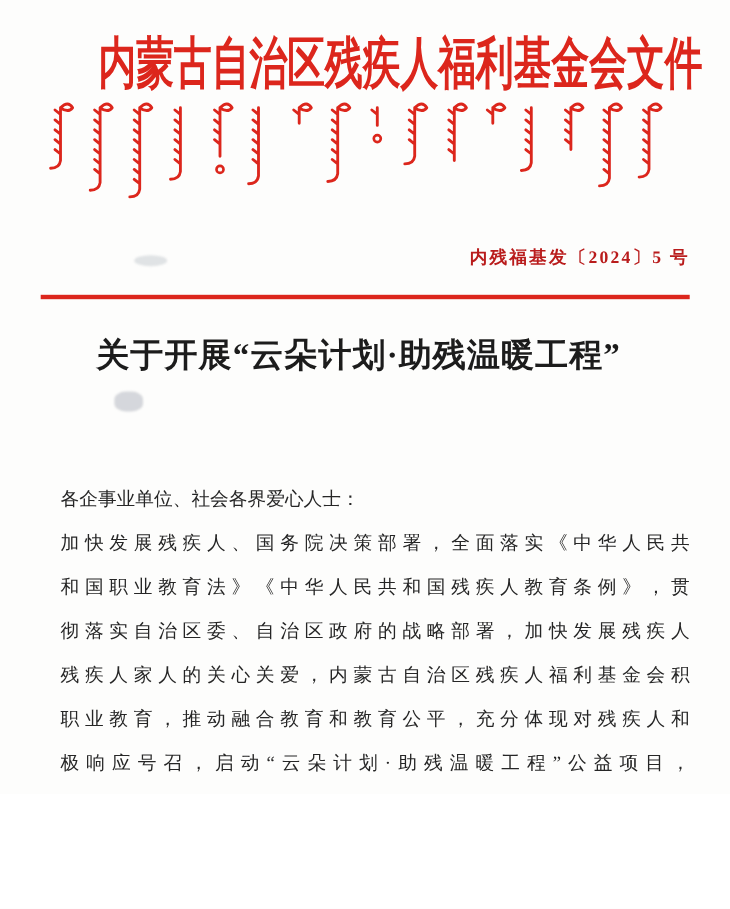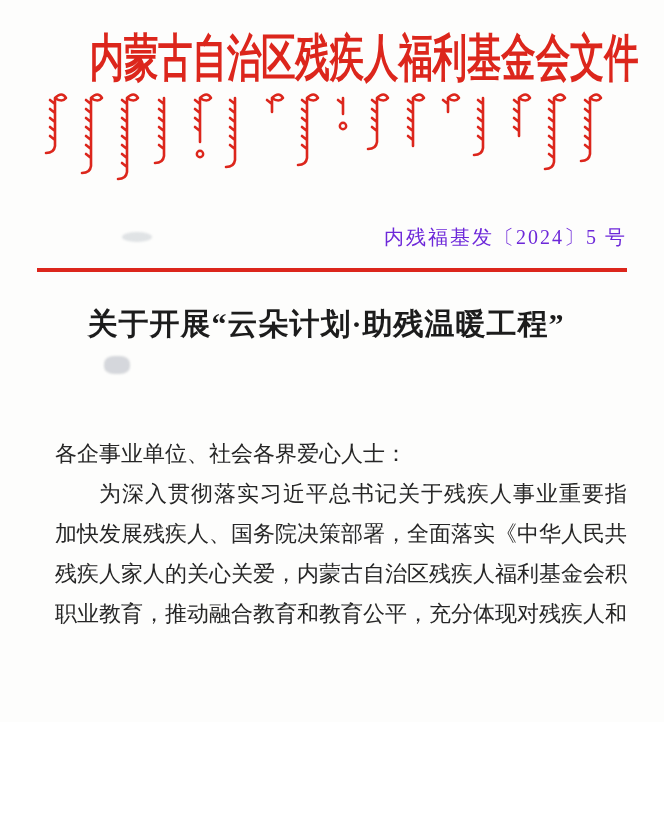--- a/index.html
+++ b/index.html
@@ -25,40 +25,41 @@
     letter-spacing: 0px;
   }
   .mongolian {
     position: absolute; top: 92px; left: 37px;
     width: 590px; height: 92px;
   }
   .mongolian path { stroke: var(--accent); stroke-width: 2.6; fill: none; stroke-linecap: round; stroke-linejoin: round; }
   .mongolian circle { fill: none; stroke: var(--accent); stroke-width: 2.4; }
   .doc-number {
     position: absolute; top: 224px; right: 37px;
-    font-size: 20px; letter-spacing: 2px;
-    color: #6d28d9;
+    font-size: 16px; letter-spacing: 2px;
+    color: #b91c1c;
+    font-weight: bold;
   }
   .red-rule {
     position: absolute; top: 268px; left: 37px;
     width: 590px; height: 4px;
     background: var(--accent);
   }
   .doc-title {
     position: absolute; top: 299px; left: 0; right: 12px;
     text-align: center;
     font-size: 30px; font-weight: 700;
     line-height: 49px;
     color: #1c1c1c;
     letter-spacing: 1px;
   }
   .body-text {
     position: absolute; top: 434px; left: 55px;
     width: 572px;
-    font-size: 22px; line-height: 40px;
+    font-size: 17px; line-height: 40px;
     color: #262626;
   }
   .line { width: 100%; }
   .line.justify {
     text-align: justify;
     text-align-last: justify;
     text-justify: inter-character;
   }
   .line.indent { padding-left: 44px; }
   .page-number {
@@ -114,21 +115,23 @@
   <div class="red-rule"></div>
 
   <div class="doc-title">
     <div>关于开展“云朵计划·助残温暖工程”</div>
   </div>
 
   <div class="smudge smudge-2"></div>
 
   <div class="body-text">
     <div class="line">各企事业单位、社会各界爱心人士：</div>
-    <div class="line justify indent">为深入贯彻落实习近平总书记关于残疾人事业重要指</div>
     <div class="line justify">加快发展残疾人、国务院决策部署，全面落实《中华人民共</div>
+    <div class="line justify">和国职业教育法》《中华人民共和国残疾人教育条例》，贯</div>
+    <div class="line justify">彻落实自治区委、自治区政府的战略部署，加快发展残疾人</div>
     <div class="line justify">残疾人家人的关心关爱，内蒙古自治区残疾人福利基金会积</div>
     <div class="line justify">职业教育，推动融合教育和教育公平，充分体现对残疾人和</div>
+    <div class="line justify">极响应号召，启动“云朵计划·助残温暖工程”公益项目，</div>
   </div>
 
   <div class="page-number">1</div>
 
 </div>
 
 </body></html>

